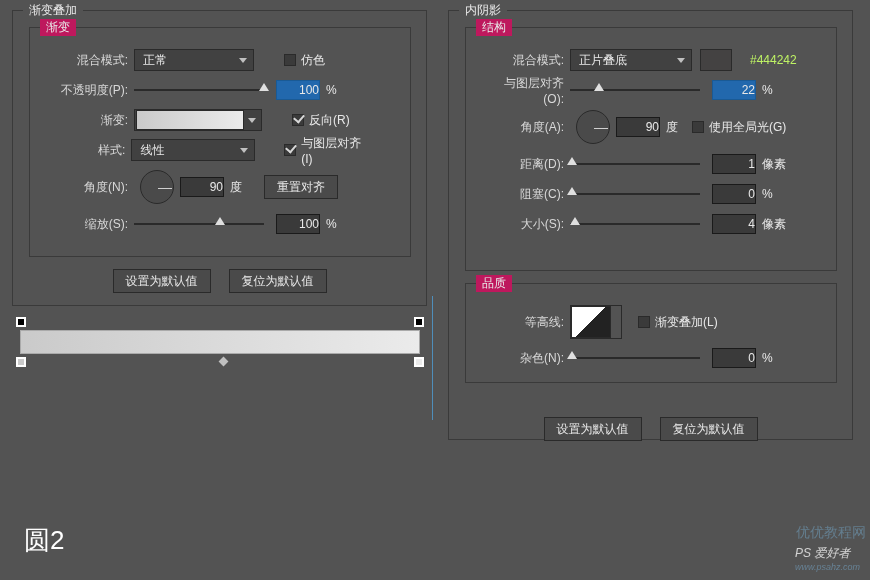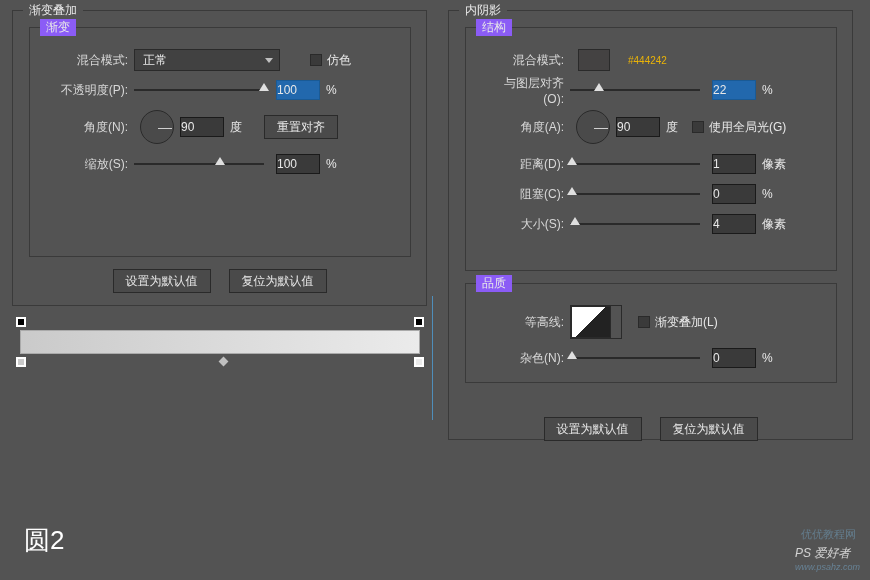--- a/index.html
+++ b/index.html
@@ -2,30 +2,30 @@
 <html><head>
 <meta charset="utf-8">
 <style>
 *{box-sizing:border-box;margin:0;padding:0;font-family:"Microsoft YaHei",Arial,sans-serif;font-size:12px;color:#e8e8e8}
 body{background:#535353;width:870px;height:580px;position:relative;overflow:hidden}
 .panel{position:absolute;border:1px solid #3a3a3a;background:#535353}
 .panel-left{left:12px;top:10px;width:415px;height:296px}
 .panel-right{left:448px;top:10px;width:405px;height:430px}
 .panel-title{position:absolute;top:-9px;left:10px;background:#535353;padding:0 6px;font-size:12px}
 .group{position:absolute;border:1px solid #3a3a3a;padding:14px 10px 18px}
-.group-title{position:absolute;top:-9px;left:10px;background:#8b5cf6;padding:0 6px}
+.group-title{position:absolute;top:-9px;left:10px;background:#be185d;padding:0 6px}
 .row{display:flex;align-items:center;margin:6px 16px;height:24px}
 .label{width:78px;text-align:right;padding-right:6px;font-size:12px;color:#d8d8d8}
 .dropdown{background:#414141;border:1px solid #2a2a2a;height:22px;display:flex;align-items:center;padding:0 6px 0 8px;position:relative}
 .dropdown .dd-text{flex:1}
 .dropdown .chev{width:0;height:0;border-left:4px solid transparent;border-right:4px solid transparent;border-top:5px solid #c0c0c0;margin-left:6px}
 .checkbox{width:12px;height:12px;border:1px solid #2a2a2a;background:#3a3a3a;display:inline-block;margin-right:5px;position:relative;flex-shrink:0}
 .checkbox.checked::after{content:"";position:absolute;left:1px;top:-1px;width:8px;height:5px;border-left:2px solid #d8d8d8;border-bottom:2px solid #d8d8d8;transform:rotate(-50deg)}
 .cb-label{margin-right:14px}
-.num-input{background:#3a3a3a;border:1px solid #1a1a1a;height:20px;width:44px;text-align:left;line-height:18px}
+.num-input{background:#3a3a3a;border:1px solid #1a1a1a;height:20px;width:44px;text-align:right;line-height:18px}
 .num-input.hl{background:#2268ad;border:1px solid #1a5a95}
 .unit{margin-left:6px}
 .slider{position:relative;height:18px;flex:1;display:flex;align-items:center}
 .slider-track{height:2px;background:#2a2a2a;flex:1;position:relative}
 .slider-thumb{position:absolute;top:-6px;width:0;height:0;border-left:5px solid transparent;border-right:5px solid transparent;border-bottom:8px solid #e0e0e0}
 .grad-preview{height:20px;width:108px;border:1px solid #2a2a2a;background:linear-gradient(90deg,#cacaca,#ebebeb)}
 .angle-dial{width:34px;height:34px;border:1px solid #2a2a2a;border-radius:50%;background:#4a4a4a;position:relative;margin:0 6px}
 .angle-dial::after{content:"";position:absolute;width:14px;height:1px;background:#d0d0d0;left:17px;top:17px;transform-origin:left center}
 .btn{background:#4a4a4a;border:1px solid #2a2a2a;height:24px;padding:5px 12px;display:flex;align-items:center;justify-content:center;cursor:pointer}
 .btn-row{display:flex;gap:18px;justify-content:center;margin-top:22px}
@@ -34,55 +34,75 @@
 .grad-editor{position:absolute;left:20px;top:330px;width:400px}
 .grad-bar{height:24px;background:linear-gradient(90deg,#cacaca,#ebebeb);border:1px solid #aaa;position:relative}
 .grad-stop{position:absolute;width:10px;height:10px;background:#000;border:2px solid #fff}
 .grad-stop.top{top:-14px}
 .grad-stop.bot{bottom:-14px}
 .diamond{position:absolute;width:7px;height:7px;background:#c0c0c0;transform:rotate(45deg);bottom:-12px;left:50%}
 .contour-thumb{width:40px;height:32px;border:1px solid #2a2a2a;background:#fff;position:relative;overflow:hidden}
 .contour-thumb::before{content:"";position:absolute;inset:0;background:linear-gradient(135deg,#fff 0%,#fff 49%,#222 50%,#222 100%)}
 .big-label{position:absolute;font-size:26px;color:#fff}
 .wm{position:absolute;right:10px;bottom:8px;font-size:18px;color:#7ca9d0;opacity:.85;font-style:italic}
-.wm2{position:absolute;right:14px;bottom:38px;font-size:11px;color:#6b90a8;opacity:.7}
+.wm2{position:absolute;right:4px;bottom:38px;font-size:14px;color:#6b90a8;opacity:.7}
 .divider{position:absolute;left:432px;top:296px;width:1px;height:124px;background:#4db6ff;opacity:.6}
 </style>
 </head>
 <body>
 
 <div class="panel panel-left">
   <div class="panel-title">渐变叠加</div>
   <div class="group" style="left:16px;top:16px;width:382px;height:230px">
     <div class="group-title">渐变</div>
 
     <div class="row">
       <div class="label">混合模式:</div>
-      <div class="dropdown" style="width:146px">
+      <div class="dropdown" style="width:120px">
         <span class="dd-text">正常</span>
         <span class="chev"></span>
       </div>
       <div style="width:30px"></div>
       <span class="checkbox"></span>
       <span class="cb-label">仿色</span>
     </div>
 
     <div class="row">
       <div class="label">不透明度(P):</div>
       <div class="slider" style="width:130px;flex:none">
         <div class="slider-track">
             <div class="slider-thumb" style="left:calc(100% - 5px)"></div>
           </div>
       </div>
       <div style="width:12px"></div>
       <div class="num-input hl">100</div>
       <span class="unit">%</span>
     </div>
 
-
+    <div class="row">
+      <div class="label">渐变:</div>
+      <div class="dropdown" style="width:128px;padding:1px">
+        <div class="grad-preview"></div>
+        <span class="chev" style="margin:0 4px"></span>
+      </div>
+      <div style="width:30px"></div>
+      <span class="checkbox checked"></span>
+      <span class="cb-label">反向(R)</span>
+    </div>
+
+    <div class="row">
+      <div class="label">样式:</div>
+      <div class="dropdown" style="width:128px">
+        <span class="dd-text">线性</span>
+        <span class="chev"></span>
+      </div>
+      <div style="width:30px"></div>
+      <span class="checkbox checked"></span>
+      <span class="cb-label">与图层对齐(I)</span>
+    </div>
 
     <div class="row" style="height:38px">
       <div class="label">角度(N):</div>
       <div class="angle-dial"></div>
       <div class="num-input">90</div>
       <span class="unit">度</span>
       <div style="width:22px"></div>
       <div class="btn">
           <span>重置对齐</span>
         </div>
@@ -112,22 +132,26 @@
 </div>
 
 <div class="panel panel-right">
   <div class="panel-title">内阴影</div>
 
   <div class="group" style="left:16px;top:16px;width:372px;height:244px">
     <div class="group-title">结构</div>
 
     <div class="row">
       <div class="label">混合模式:</div>
+      <div class="dropdown" style="width:122px">
+        <span class="dd-text">正片叠底</span>
+        <span class="chev"></span>
+      </div>
       <div class="swatch" style="background:#444242"></div>
-      <span style="margin-left:18px;font-size:10px;color:#eab308">#444242</span>
+      <span style="margin-left:18px;font-size:12px;color:#bef264">#444242</span>
     </div>
 
     <div class="row">
       <div class="label">与图层对齐(O):</div>
       <div class="slider" style="width:130px;flex:none">
         <div class="slider-track">
             <div class="slider-thumb" style="left:calc(22% - 5px)"></div>
           </div>
       </div>
       <div style="width:12px"></div>

